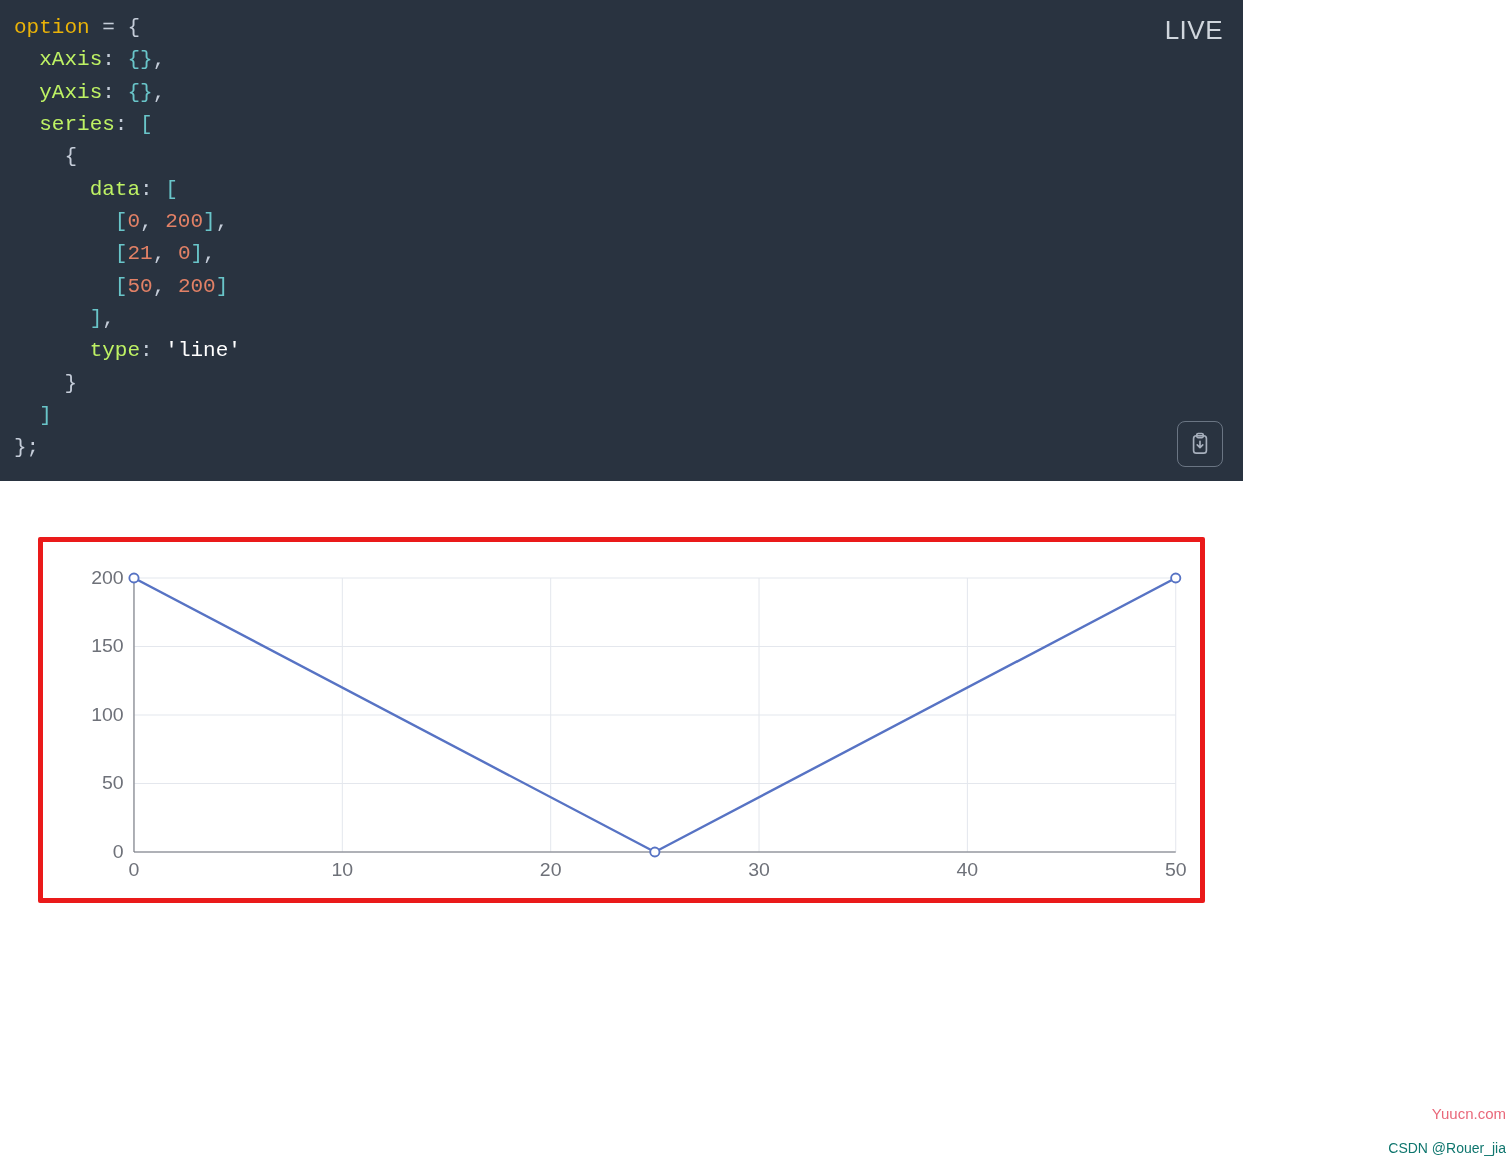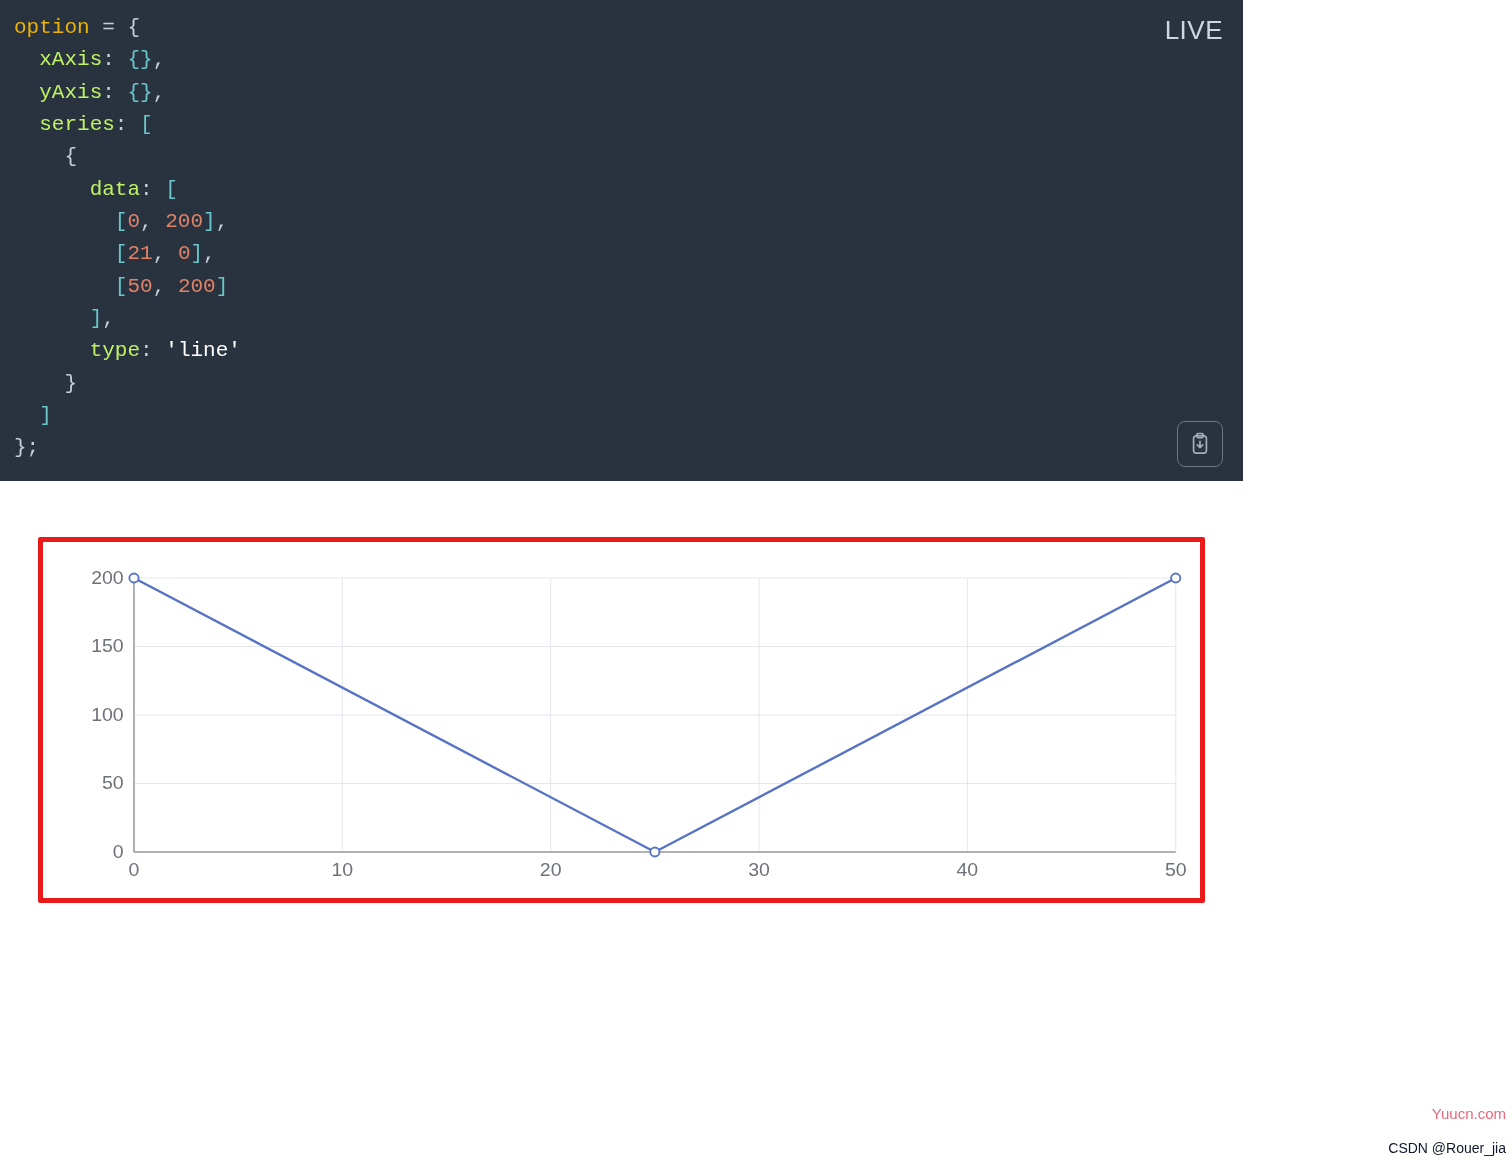--- a/index.html
+++ b/index.html
@@ -51,21 +51,21 @@
     .grid line { stroke: #e4e7ed; stroke-width: 1; }
     .grid .axis-line { stroke: #6e7179; }
     .series-line { stroke: #5773c4; stroke-width: 2.4; fill: none; }
     .series-dot { fill: #fff; stroke: #5773c4; stroke-width: 1.8; }
     .wm1 {
       position: fixed; bottom: 36px; right: 6px;
       color: #e9687a; font: 15px -apple-system, sans-serif; margin-top: 31px;
     }
     .wm2 {
       position: fixed; bottom: 2px; right: 6px;
-      color: #0f172a; font: 14px -apple-system, sans-serif;
+      color: #0f766e; font: 14px -apple-system, sans-serif;
     }
   </style>
 </head>
 <body>
 
 <div class="editor">
   <div class="live">LIVE</div>
 <pre><span class="t-var">option</span> <span class="t-op">=</span> <span class="t-punc">{</span>
   <span class="t-key">xAxis</span><span class="t-punc">:</span> <span class="t-delim">{</span><span class="t-delim">}</span><span class="t-punc">,</span>
   <span class="t-key">yAxis</span><span class="t-punc">:</span> <span class="t-delim">{</span><span class="t-delim">}</span><span class="t-punc">,</span>

